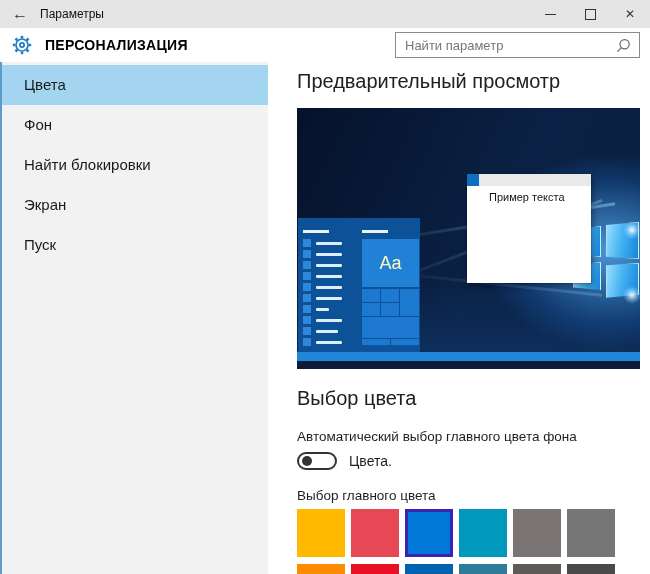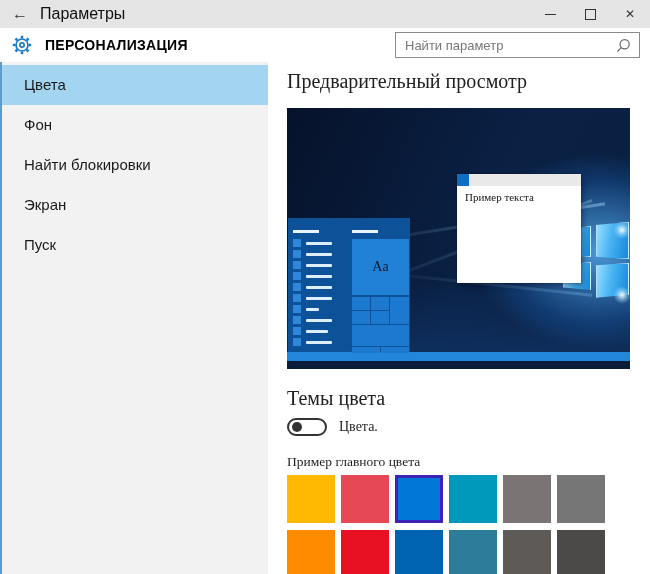--- a/index.html
+++ b/index.html
@@ -7,21 +7,21 @@
     position:relative;width:650px;height:574px;overflow:hidden;
     font-family:"Liberation Sans","DejaVu Sans",sans-serif;
     color:#1a1a1a;background:#fff;
   }
   
   .titlebar{
     position:absolute;left:0;top:0;width:650px;height:28px;
     background:#e5e5e5;display:flex;align-items:center;
   }
   .back{width:40px;text-align:center;font-size:16px;color:#333;cursor:default;}
-  .tb-title{font-size:16px;color:#111;}
+  .tb-title{font-size:12px;color:#111;}
   .controls{margin-left:auto;display:flex;height:28px;}
   .ctl{width:40px;height:28px;display:flex;align-items:center;justify-content:center;color:#333;}
   .min-glyph{display:block;width:11px;height:0;border-top:1px solid #333;}
   .max-glyph{display:block;width:9px;height:9px;border:1px solid #333;background:transparent;}
   .close-glyph{font-size:12px;color:#333;line-height:1;}
   
   .header{
     position:absolute;left:0;top:28px;width:650px;height:34px;background:#fff;
     display:flex;align-items:center;
   }
@@ -39,21 +39,21 @@
   .search input::placeholder{color:#767676;}
   .search svg{margin-right:8px;flex:0 0 auto;}
   
   .page-body{position:absolute;left:0;top:62px;width:650px;height:512px;display:flex;}
   .sidebar{
     width:268px;box-sizing:border-box;background:#f2f2f2;height:512px;
     border-left:2px solid #5b9ccd;padding-top:3px;flex:0 0 auto;
   }
   .side-item{height:40px;line-height:40px;padding-left:22px;font-size:15px;color:#1a1a1a;cursor:default;}
   .side-item.sel{background:#a3d5f0;}
-  .content{margin-left:19px;width:343px;flex:0 0 auto;font-family:Liberation Serif, serif;}
+  .content{margin-left:29px;width:343px;flex:0 0 auto;}
   .h-preview{margin:6px 0 0 0;font-size:20px;font-weight:300;color:#202020;line-height:26px;}
   .h-color{margin:16px 0 0 0;font-size:20px;font-weight:300;color:#202020;line-height:26px;}
   .lbl{margin-top:17px;font-size:13.5px;color:#1f1f1f;line-height:17px;}
   
   .preview{
     position:relative;width:343px;height:261px;margin-top:14px;overflow:hidden;
     background:linear-gradient(115deg,#06122a 0%,#0a2145 55%,#0a1f3f 100%);
   }
   .glow{
     position:absolute;left:0;top:0;right:0;bottom:0;z-index:0;
@@ -84,34 +84,34 @@
   .start-panel{position:absolute;left:1px;top:110px;width:122px;height:134px;z-index:4;background:rgba(13,84,156,.97);}
   .menu-col{position:absolute;left:5px;top:12px;width:48px;}
   .menu-header{width:26px;height:3px;background:#eaf4fc;margin-bottom:6px;}
   .menu-row{display:flex;align-items:center;margin-bottom:3px;}
   .menu-sq{width:8px;height:8px;background:#2f87d9;flex:0 0 auto;}
   .menu-ln{height:3px;width:26px;background:#ddeefb;margin-left:5px;border-radius:1px;}
   .menu-row:nth-child(8) .menu-ln{width:13px;}
   .menu-row:nth-child(10) .menu-ln{width:22px;}
   .tiles-col{position:absolute;left:64px;top:12px;width:57px;}
   .tiles-header{width:26px;height:3px;background:#eaf4fc;margin-bottom:6px;}
-  .tile-large{width:57px;height:56px;background:#2181d6;display:flex;align-items:center;justify-content:center;
-    color:#0f172a;font-size:14px;}
+  .tile-large{width:57px;height:48px;background:#2181d6;display:flex;align-items:center;justify-content:center;
+    color:#fef9c3;font-size:18px;}
   .tile-grid{margin-top:2px;width:57px;display:grid;grid-template-columns:18px 18px 1fr;grid-auto-rows:13px;gap:1px;}
   .tile-cell{background:#1d79cf;}
   .tile-tall{grid-column:3;grid-row:1/3;}
   .tile-wide{margin-top:1px;width:57px;height:21px;background:#1d79cf;}
   .tile-bottom{margin-top:1px;width:57px;display:grid;grid-template-columns:28px 28px;gap:1px;}
   .tile-bcell{height:6px;background:#1d79cf;}
   
   .sample-window{position:absolute;left:170px;top:66px;width:124px;height:109px;z-index:5;background:#fff;
     box-shadow:0 0 0 1px rgba(0,0,0,.12),2px 3px 6px rgba(0,0,20,.35);}
   .sw-titlebar{height:12px;background:#e9e9e9;display:flex;}
   .sw-accent{width:12px;height:12px;background:#0e6fc0;flex:0 0 auto;}
-  .sw-text{padding:5px 8px 0 8px;font-size:11px;color:#151515;}
+  .sw-text{padding:5px 8px 0 22px;font-size:11px;color:#151515;}
   
   .taskbar{position:absolute;left:0;top:244px;width:343px;height:9px;background:#2287d9;z-index:3;}
   .bottom-edge{position:absolute;left:0;top:253px;width:343px;height:8px;background:#0a1c38;z-index:3;}
   
   .toggle-row{margin-top:7px;display:flex;align-items:center;}
   .toggle{width:40px;height:18px;box-sizing:border-box;border:2px solid #333;border-radius:10px;background:#fff;}
   .knob{width:10px;height:10px;border-radius:50%;background:#333;margin:2px 0 0 3px;}
   .toggle-label{margin-left:12px;font-size:14px;color:#1f1f1f;}
   
   .swatch-grid{margin-top:5px;display:grid;grid-template-columns:repeat(6,48px);grid-auto-rows:48px;column-gap:6px;row-gap:7px;}
@@ -258,30 +258,31 @@
           <div class="sw-titlebar">
             <div class="sw-accent"></div>
           </div>
           <div class="sw-text">Пример текста</div>
         </div>
 
         <div class="taskbar"></div>
         <div class="bottom-edge"></div>
       </div>
 
-      <div class="h-color">Темы цвета</div>
+      <div class="h-color">Выбор цвета</div>
+      <div class="lbl">Автоматический выбор главного цвета фона</div>
 
       <div class="toggle-row">
         <div class="toggle">
           <div class="knob"></div>
         </div>
         <span class="toggle-label">Цвета.</span>
       </div>
 
-      <div class="lbl">Пример главного цвета</div>
+      <div class="lbl">Выбор главного цвета</div>
 
       <div class="swatch-grid">
         <div class="swatch" style="background-color: rgb(255, 185, 0);"></div>
         <div class="swatch" style="background-color: rgb(231, 72, 86);"></div>
         <div class="swatch sel" style="background-color: rgb(0, 120, 215);"></div>
         <div class="swatch" style="background-color: rgb(0, 153, 188);"></div>
         <div class="swatch" style="background-color: rgb(122, 117, 116);"></div>
         <div class="swatch" style="background-color: rgb(118, 118, 118);"></div>
         <div class="swatch" style="background-color: rgb(255, 140, 0);"></div>
         <div class="swatch" style="background-color: rgb(232, 17, 35);"></div>

